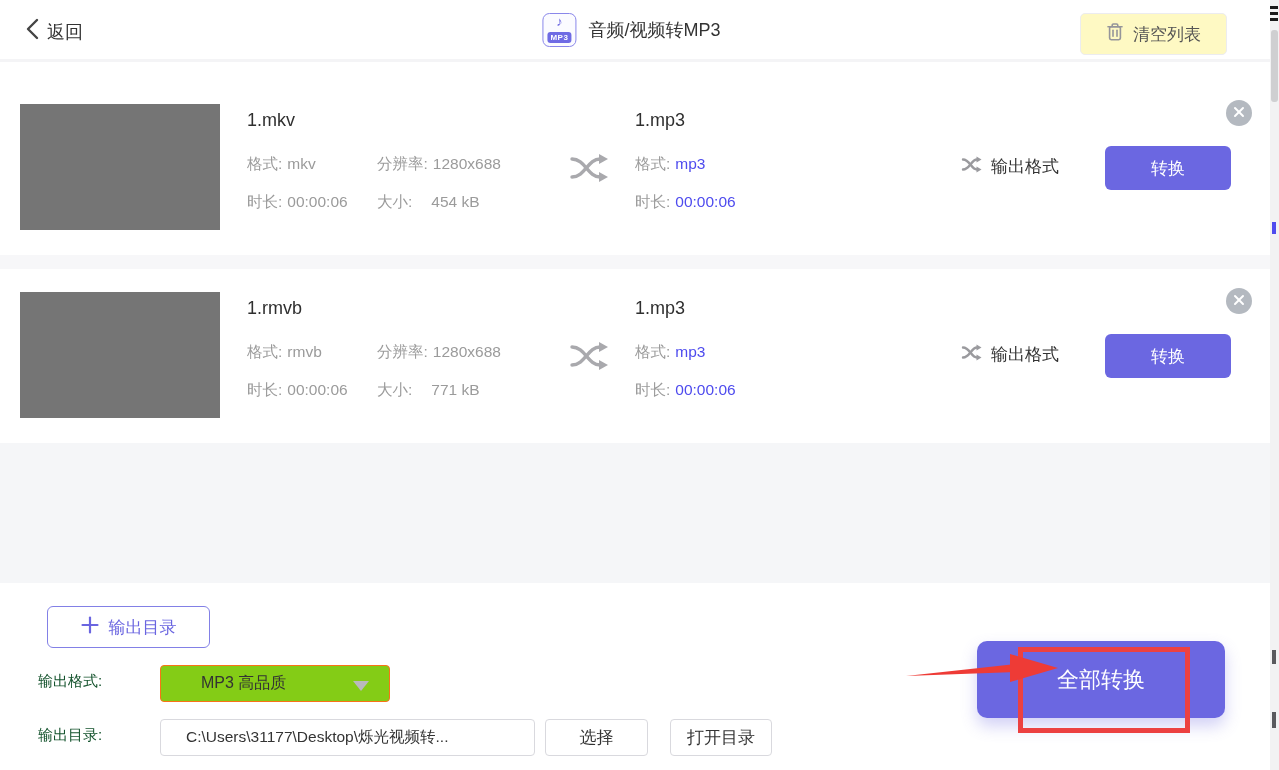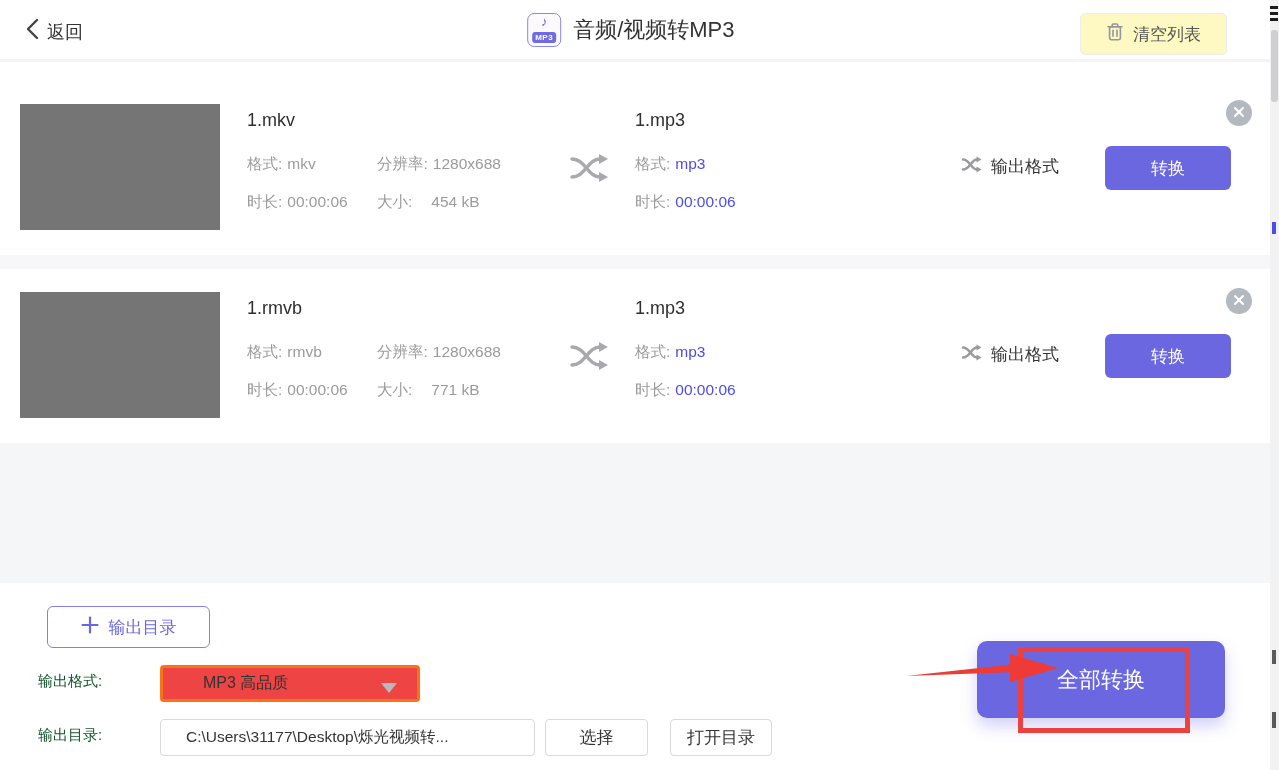--- a/index.html
+++ b/index.html
@@ -9,21 +9,21 @@
     background:#fff; position:relative; color:#333;
   }
   
   .header { position:absolute; top:0; left:0; width:1270px; height:62px; background:#fff; border-bottom:3px solid #f4f4f6; }
   .back { position:absolute; left:25px; top:18px; display:flex; align-items:flex-end; gap:8px; cursor:pointer; }
   .back-label { font-size:18px; color:#333; }
   .title-group { position:absolute; left:50%; top:13px; transform:translateX(-52%); display:flex; align-items:center; gap:12px; }
   .mp3-icon { width:34px; height:34px; border:1.5px solid #8a87ea; border-radius:7px; background:#fbfbff; position:relative; }
   .mp3-icon .note { position:absolute; top:0px; left:0; right:0; text-align:center; color:#6a65e0; font-size:13px; line-height:15px; }
   .mp3-icon .badge { position:absolute; bottom:3px; left:4px; right:4px; background:#6f6be4; color:#fff; font-size:8px; font-weight:bold; text-align:center; border-radius:3px; line-height:11px; letter-spacing:.5px; }
-  .page-title { font-size:22px; color:#333; }
+  .page-title { font-size:18px; color:#333; }
   .clear-btn { position:absolute; left:1080px; top:13px; width:147px; height:42px; background:#fef9c3; border:1px solid #ececef; border-radius:5px; display:flex; align-items:center; justify-content:center; gap:9px; cursor:pointer; }
   .clear-label { font-size:17px; color:#555; }
   
   .file-row { position:absolute; left:0; width:1270px; background:#fff; }
   .row-gap { position:absolute; left:0; width:1270px; background:#f7f7f9; }
   .row-inner { position:absolute; left:0; right:0; }
   .thumb { position:absolute; left:20px; top:0; width:200px; height:126px; background:#757575; }
   .src-name,.out-name { position:absolute; top:6px; font-size:18px; color:#2f2f2f; }
   .src-name { left:247px; } .out-name { left:635px; }
   .meta { position:absolute; font-size:15.5px; color:#9b9b9b; white-space:nowrap; }
@@ -40,21 +40,21 @@
   
   .filler { position:absolute; top:443px; left:0; width:1270px; height:140px; background:#f5f6f8; }
   
   .footer { position:absolute; top:583px; left:0; width:1270px; height:187px; background:#fff; }
   .outline-btn { position:absolute; height:42px; border:1px solid #8280e6; border-radius:6px; background:#fff; color:#6a65e0; font-size:17px; display:flex; align-items:center; justify-content:center; gap:10px; cursor:pointer; font-family:inherit; }
   .add-file { left:47px; top:23px; width:163px; }
   .add-folder { left:250px; top:23px; width:182px; }
   .f-label { position:absolute; font-size:15px; color:#14532d; }
   .fmt-label { left:38px; top:89px; }
   .dir-label { left:38px; top:143px; }
-  .dropdown { position:absolute; left:160px; top:82px; width:260px; height:37px; border:3px solid #f97316; border-radius:4px; background:#ef4444; display:flex; align-items:center; cursor:pointer; }
+  .dropdown { position:absolute; left:160px; top:82px; width:230px; height:37px; border:1px solid #f97316; border-radius:4px; background:#84cc16; display:flex; align-items:center; cursor:pointer; }
   .dropdown-value { font-size:16px; color:#333; margin-left:40px; }
   .caret { position:absolute; right:20px; top:15px; width:0; height:0; border-left:8px solid transparent; border-right:8px solid transparent; border-top:10px solid #b9b9bd; }
   .dir-input { position:absolute; left:160px; top:136px; width:375px; height:37px; border:1px solid #d9d9de; border-radius:4px; font-size:15.5px; color:#333; padding-left:25px; font-family:inherit; outline:none; }
   .plain-btn { position:absolute; top:136px; height:37px; border:1px solid #d9d9de; border-radius:4px; background:#fff; color:#333; font-size:17px; cursor:pointer; font-family:inherit; }
   .choose-btn { left:545px; width:103px; }
   .open-btn { left:670px; width:102px; }
   .convert-all { position:absolute; left:977px; top:58px; width:248px; height:77px; background:#6b67e1; border:none; border-radius:10px; color:#fff; font-size:22px; cursor:pointer; font-family:inherit; box-shadow:0 8px 16px rgba(107,103,225,.30); }
   
   .anno-rect { position:absolute; left:1018px; top:647px; width:172px; height:86px; border:5px solid #ec4141; z-index:5; pointer-events:none; }
   .anno-arrow { position:absolute; left:898px; top:651px; z-index:6; pointer-events:none; }

